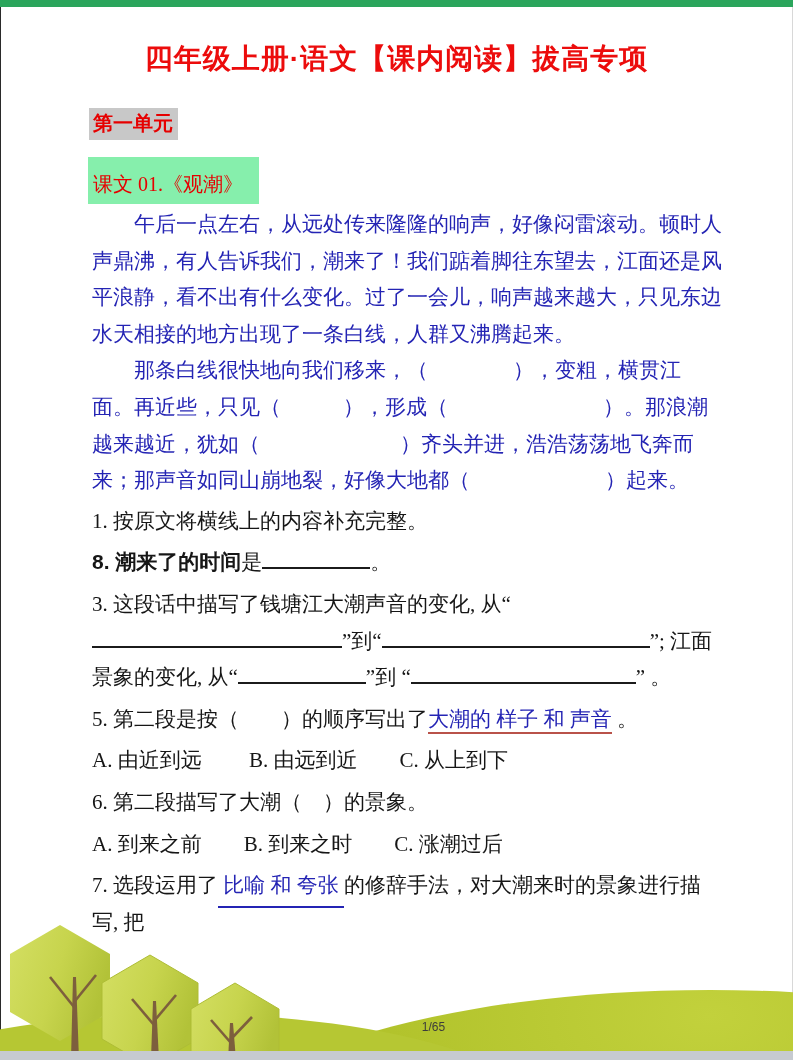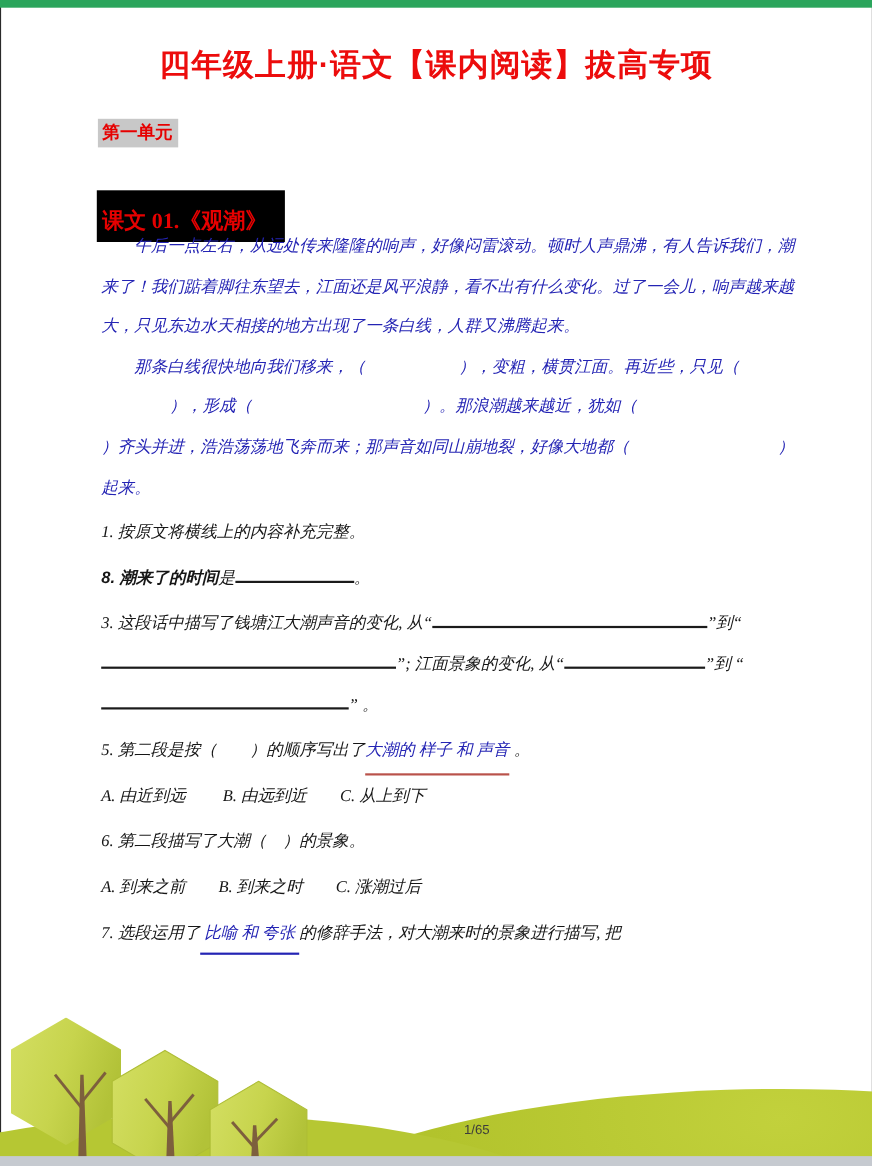--- a/index.html
+++ b/index.html
@@ -10,44 +10,44 @@
     box-shadow:inset 1px 0 0 #2a2a2a, inset -1px 0 0 #d8d8d8;
   }
   .topbar{position:absolute;top:0;left:0;right:0;height:7px;background:#2ba55c;z-index:10;}
   .title{
     position:absolute;top:40px;left:0;width:100%;text-align:center;
     color:#ec0c0c;font-size:28px;font-weight:bold;letter-spacing:1px;
     font-family:"Liberation Sans","DejaVu Sans",sans-serif;
   }
   .unit{
     position:absolute;top:108px;left:89px;background:#c8c8c8;color:#e60000;
-    font-size:16px;font-weight:bold;padding:2px 5px 3px 4px;
+    font-size:20px;font-weight:bold;padding:2px 5px 3px 4px;
   }
   .lesson{
-    position:absolute;top:173px;left:88px;background:#000000;color:#e60000;
-    font-size:20px;font-weight:bold;padding:14px 16px 6px 5px;
+    position:absolute;top:157px;left:88px;background:#86efac;color:#e60000;
+    font-size:20px;font-weight:normal;padding:14px 16px 6px 5px;
   }
   .content{
     position:absolute;top:206px;left:92px;width:630px;
-    font-size:15px;line-height:36.6px;color:#161616;z-index:4;font-style:italic;
+    font-size:21px;line-height:36.6px;color:#161616;z-index:4;
   }
   .para{margin:0;}
   .q{margin:4px 0 5px 0;}
   .blue{color:#2424b4;}
   .indent{text-indent:2em;}
   .hei{font-family:"Liberation Sans","DejaVu Sans",sans-serif;font-weight:bold;}
   .red{color:#e60000;font-weight:bold;}
   
   .gap{display:inline-block;}
   
   .ub{display:inline-block;border-bottom:2px solid #1b1b1b;height:1.05em;vertical-align:baseline;}
   .w62{width:62px}.w85{width:85px}.w108{width:108px}.w110{width:110px}
   .w128{width:128px}.w135{width:135px}.w140{width:140px}.w155{width:155px}
   .w158{width:158px}.w225{width:225px}.w250{width:250px}.w268{width:268px}
-  .ans-red{color:#2424b4;border-bottom:2.5px solid #b9524a;padding-bottom:13px;}
+  .ans-red{color:#2424b4;border-bottom:2.5px solid #b9524a;padding-bottom:1px;}
   .ans-blue{color:#2424b4;border-bottom:2px solid #2424b4;padding-bottom:9px;margin-top:29px;}
   
   .hill{position:absolute;border-radius:50%;}
   .hill-right{
     left:210px;top:990px;width:1000px;height:320px;z-index:1;
     background:radial-gradient(ellipse at 50% 8%, #c2d13c 0%, #b2c32c 45%, #aabb26 100%);
   }
   .hill-left{
     left:-200px;top:1014px;width:770px;height:250px;z-index:2;
     background:#b6c733;

